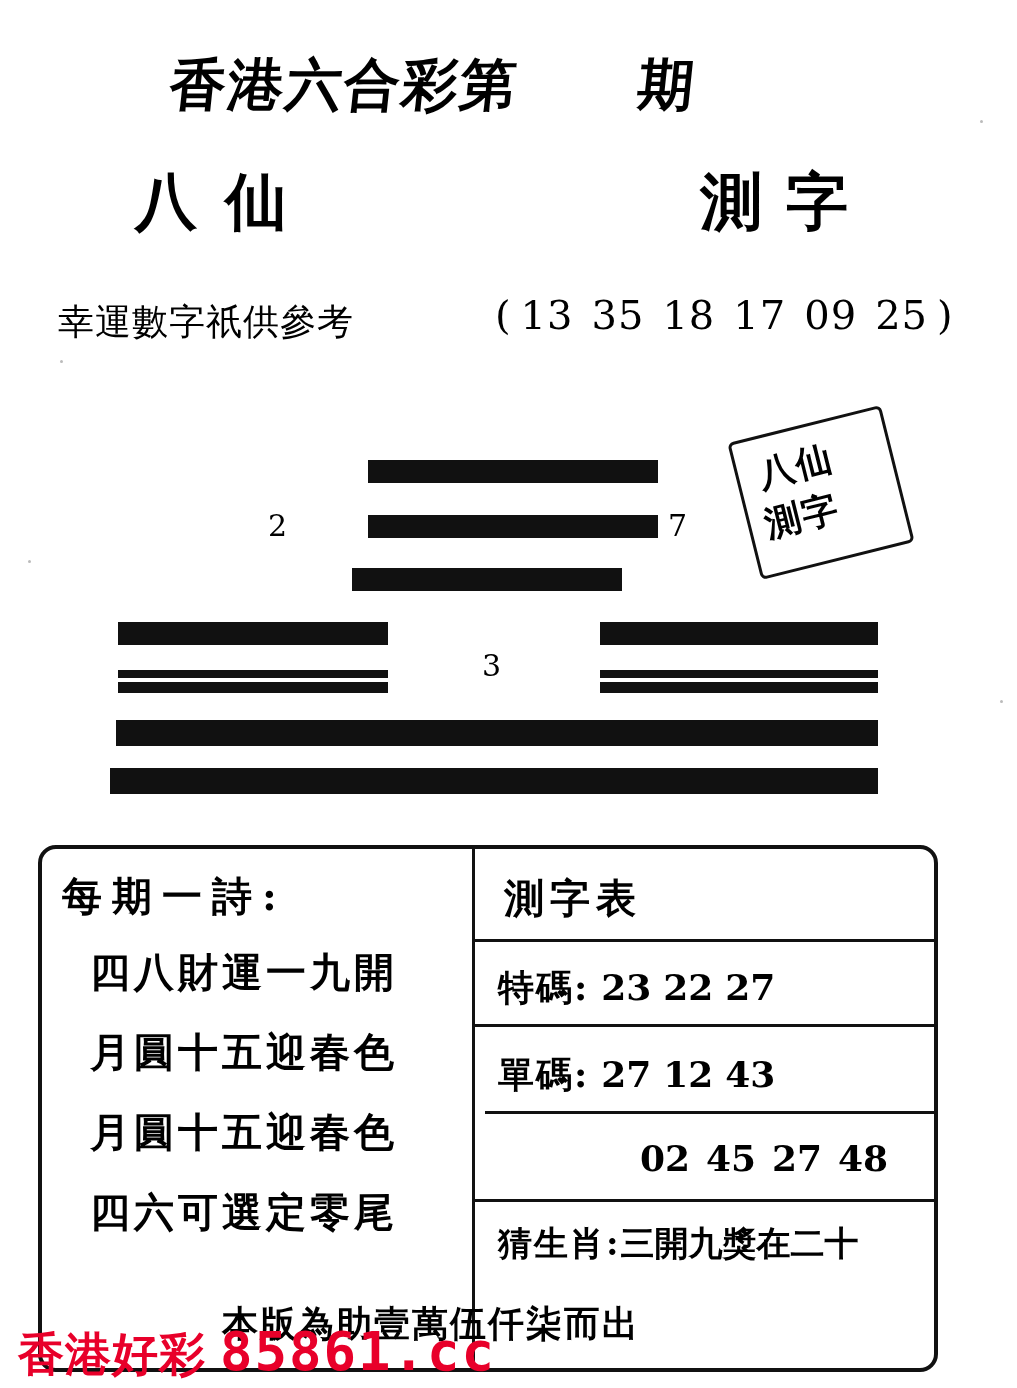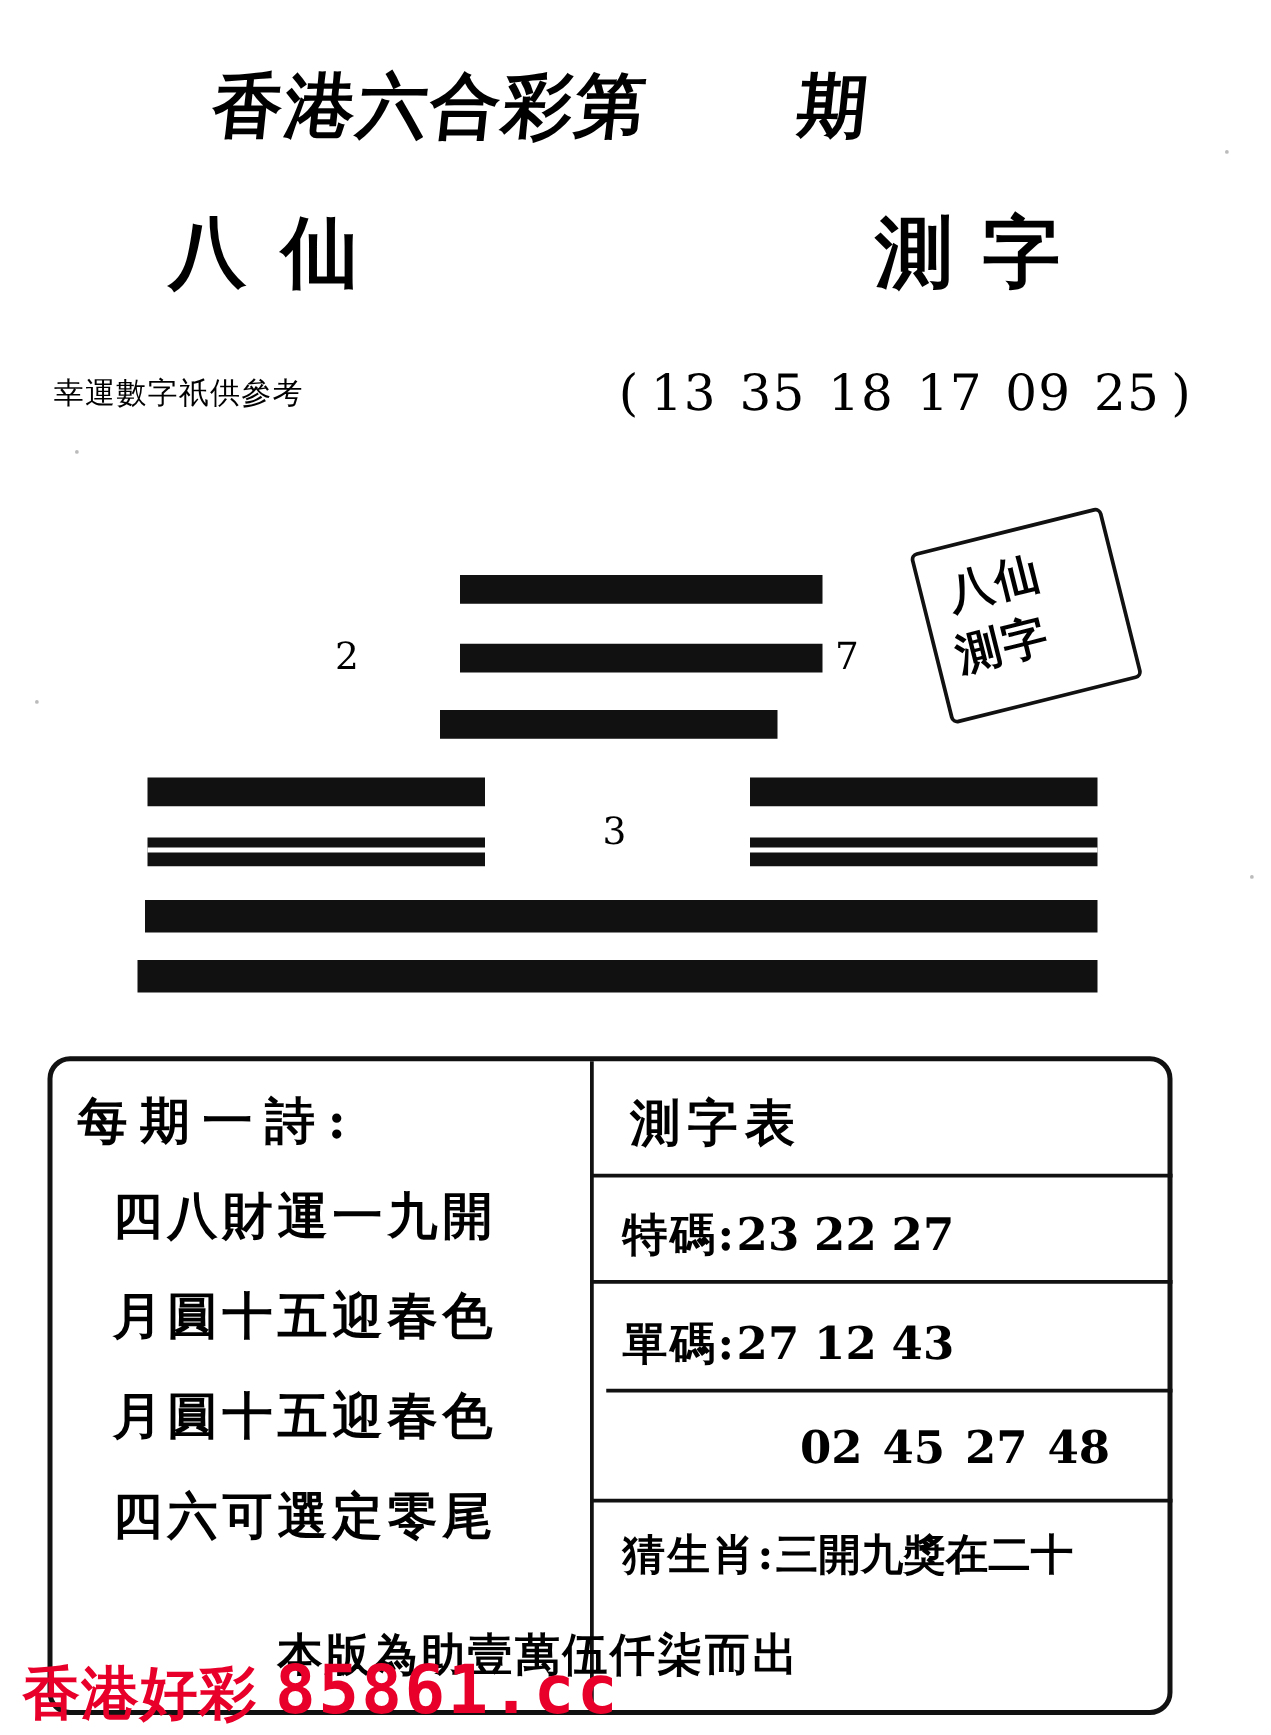--- a/index.html
+++ b/index.html
@@ -53,24 +53,24 @@
     left: 700px;
     top: 160px;
     font-family: "DejaVu Serif", serif;
     font-size: 62px;
     font-weight: bold;
     letter-spacing: 24px;
   }
 
   .lucky-label {
     position: absolute;
-    left: 43px;
+    left: 58px;
     top: 298px;
     font-family: "DejaVu Serif", serif;
-    font-size: 24px;
+    font-size: 36px;
     letter-spacing: 1px;
   }
   .lucky-numbers {
     position: absolute;
     left: 495px;
     top: 292px;
     font-family: "DejaVu Serif", serif;
     font-size: 40px;
     letter-spacing: 1px;
     white-space: nowrap;
@@ -194,21 +194,21 @@
     font-size: 36px;
     font-weight: bold;
     white-space: nowrap;
   }
   .rt-row .lbl {
     letter-spacing: 2px;
   }
   .rt-row .nums span {
     display: inline-block;
     min-width: 62px;
-    text-align: left;
+    text-align: right;
   }
   .rt-row.r1 { top: 115px; }
   .rt-row.r2 { top: 202px; }
   .rt-row.r3 { top: 288px; left: 590px; }
   .rt-row.r3 span { min-width: 66px; display: inline-block; text-align: center; }
   .rt-row.r4 { top: 372px; font-size: 34px; }
 
   
   .footer-note {
     position: absolute;

